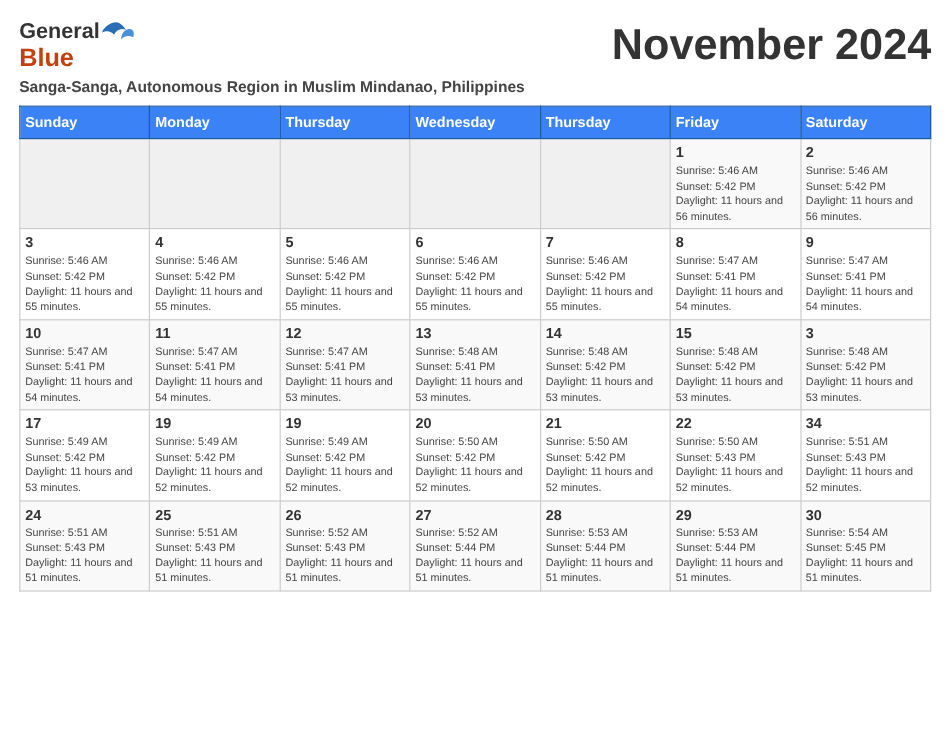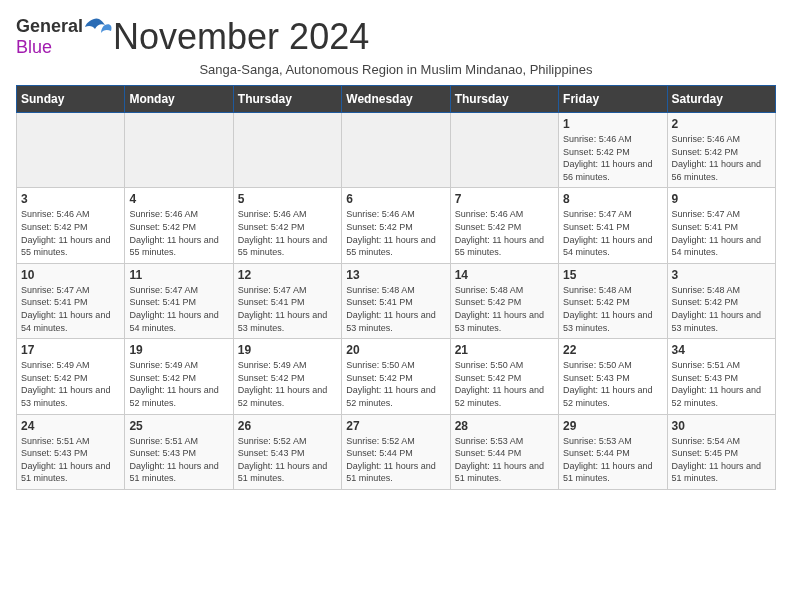--- a/index.html
+++ b/index.html
@@ -6,65 +6,66 @@
     body {
       font-family: Arial, sans-serif;
       background: #fff;
       width: 792px;
       min-height: 612px;
       padding: 16px;
     }
     .header {
       display: flex;
       align-items: flex-start;
+      justify-content: space-between;
       margin-bottom: 4px;
     }
     .logo {
       display: flex;
       flex-direction: column;
       align-items: flex-start;
     }
     .logo-general {
       font-size: 18px;
       font-weight: bold;
       color: #333;
     }
     .logo-blue {
-      font-size: 18px;
-      font-weight: normal;
-      color: #a21caf;
+      font-size: 21px;
+      font-weight: bold;
+      color: #c2410c;
     }
     .logo-bird {
       width: 28px;
       height: 20px;
       margin-left: 2px;
     }
     .logo-row {
       display: flex;
       align-items: center;
     }
     .month-title {
       font-size: 36px;
-      font-weight: normal;
+      font-weight: bold;
       color: #333;
       text-align: right;
     }
     .subtitle {
-      text-align: center;
+      text-align: left;
       font-size: 13px;
       color: #444;
       margin-bottom: 8px;
-      font-weight: 400;
+      font-weight: 700;
     }
     table {
       width: 100%;
       border-collapse: collapse;
     }
     thead th {
-      background-color: #404040;
+      background-color: #3b82f6;
       color: #fff;
       font-size: 12px;
       font-weight: bold;
       padding: 6px 4px;
       text-align: left;
       border: 1px solid #1e5a9e;
     }
     tbody td {
       border: 1px solid #ccc;
       vertical-align: top;

